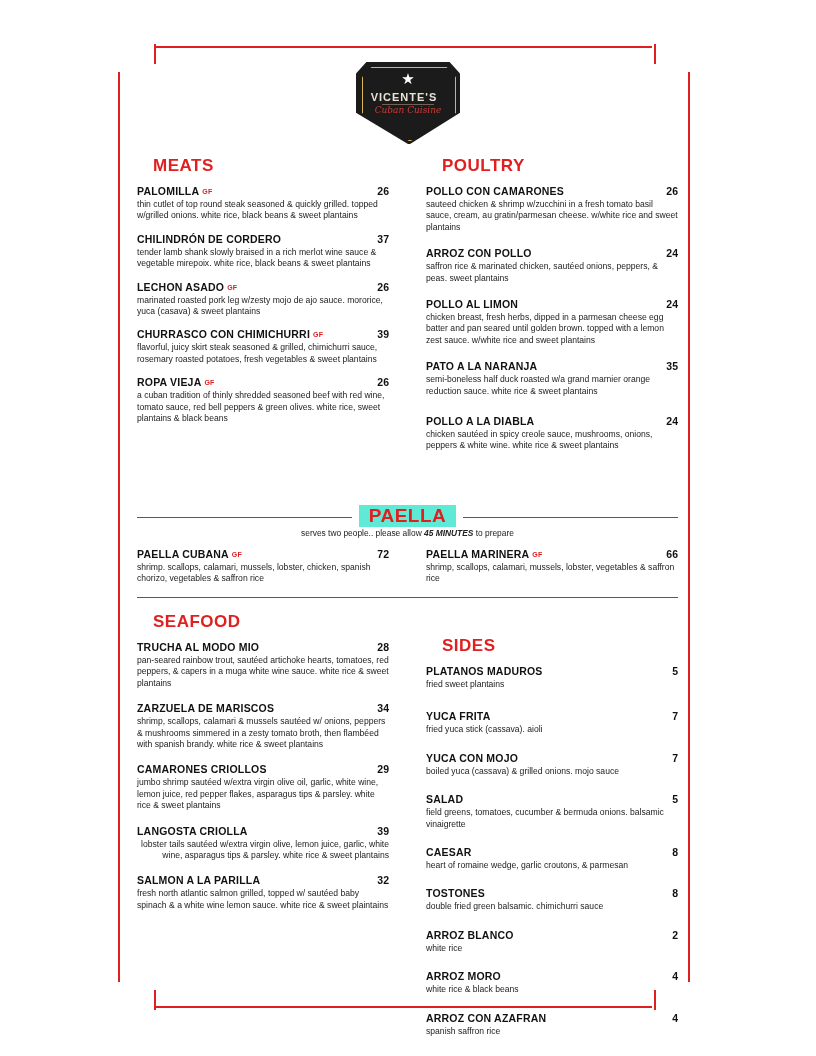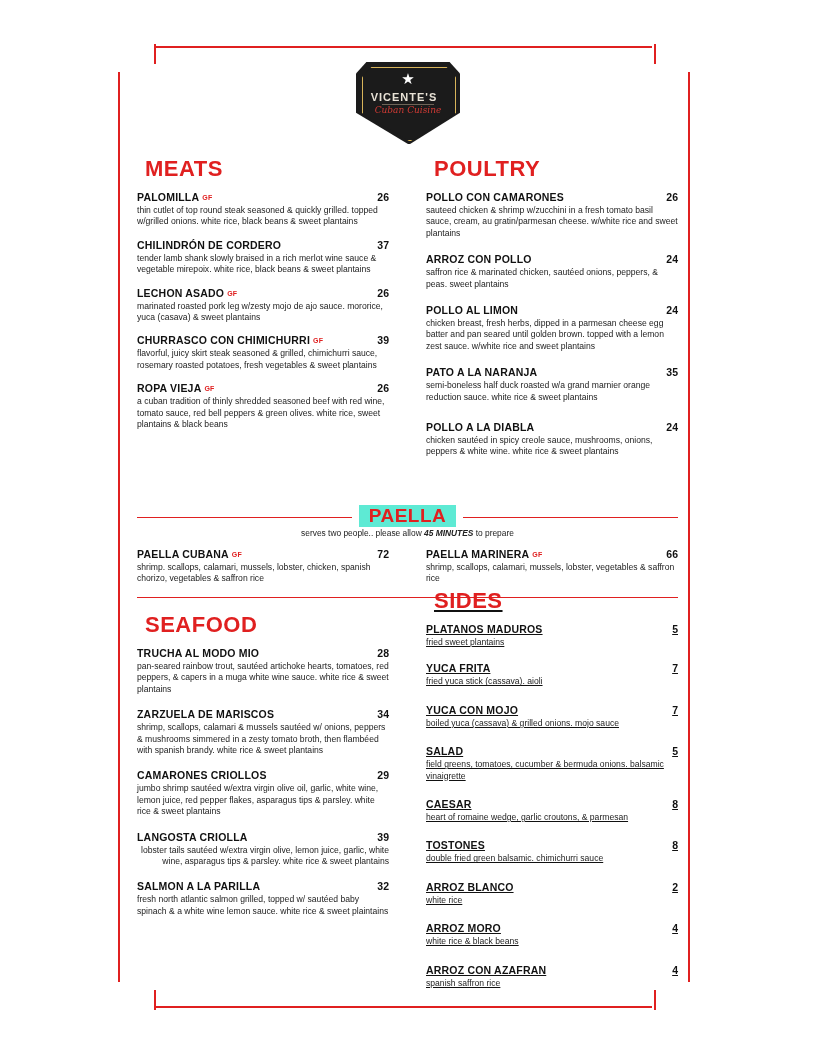--- a/index.html
+++ b/index.html
@@ -124,24 +124,24 @@
     width: 252px;
   }
   .col-right {
     position: absolute;
     left: 426px;
     width: 252px;
   }
 
   .section-title {
     color: #e02020;
-    font-size: 22px;
+    font-size: 17px;
     font-weight: bold;
     letter-spacing: 0.5px;
-    margin: 0 0 9px 8px;
+    margin: 0 0 9px 16px;
     font-family: "Liberation Sans", sans-serif;
   }
   .item {
     margin-bottom: 11px;
   }
   .item-head {
     display: flex;
     align-items: baseline;
     justify-content: space-between;
   }
@@ -398,24 +398,24 @@
 
     <div class="item" style="margin-top:13px;">
       <div class="item-head">
         <div class="item-name"><span>SALMON A LA PARILLA</span></div>
         <div class="item-price">32</div>
       </div>
       <div class="item-desc">fresh north atlantic salmon grilled, topped w/ sautéed baby spinach &amp; a white wine lemon sauce. white rice &amp; sweet plaintains</div>
     </div>
   </div>
 
-  <div class="col-right" style="top:588px;text-decoration:underline;">
+  <div class="col-right" style="top:636px;">
     <h2 class="section-title">SIDES</h2>
 
-    <div class="item" style="margin-top:6px;margin-bottom:14px;">
+    <div class="item" style="margin-top:6px;margin-bottom:20px;">
       <div class="item-head">
         <div class="item-name"><span>PLATANOS MADUROS</span></div>
         <div class="item-price">5</div>
       </div>
       <div class="item-desc">fried sweet plantains</div>
     </div>
 
     <div class="item" style="margin-bottom:16px;">
       <div class="item-head">
         <div class="item-name"><span>YUCA FRITA</span></div>

